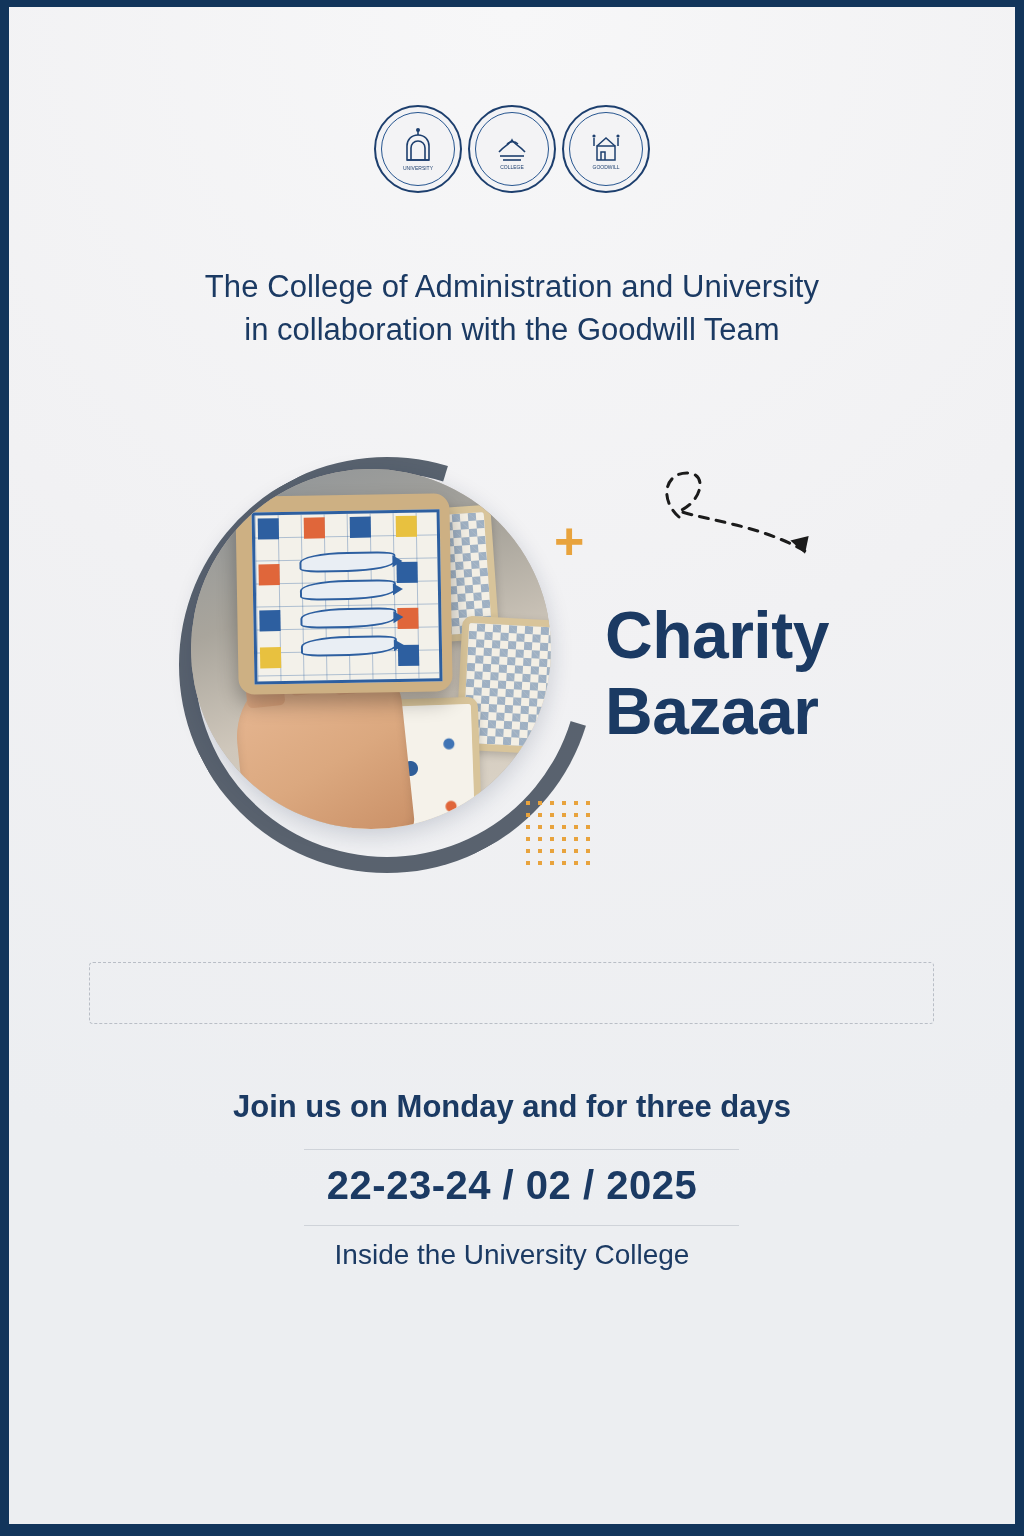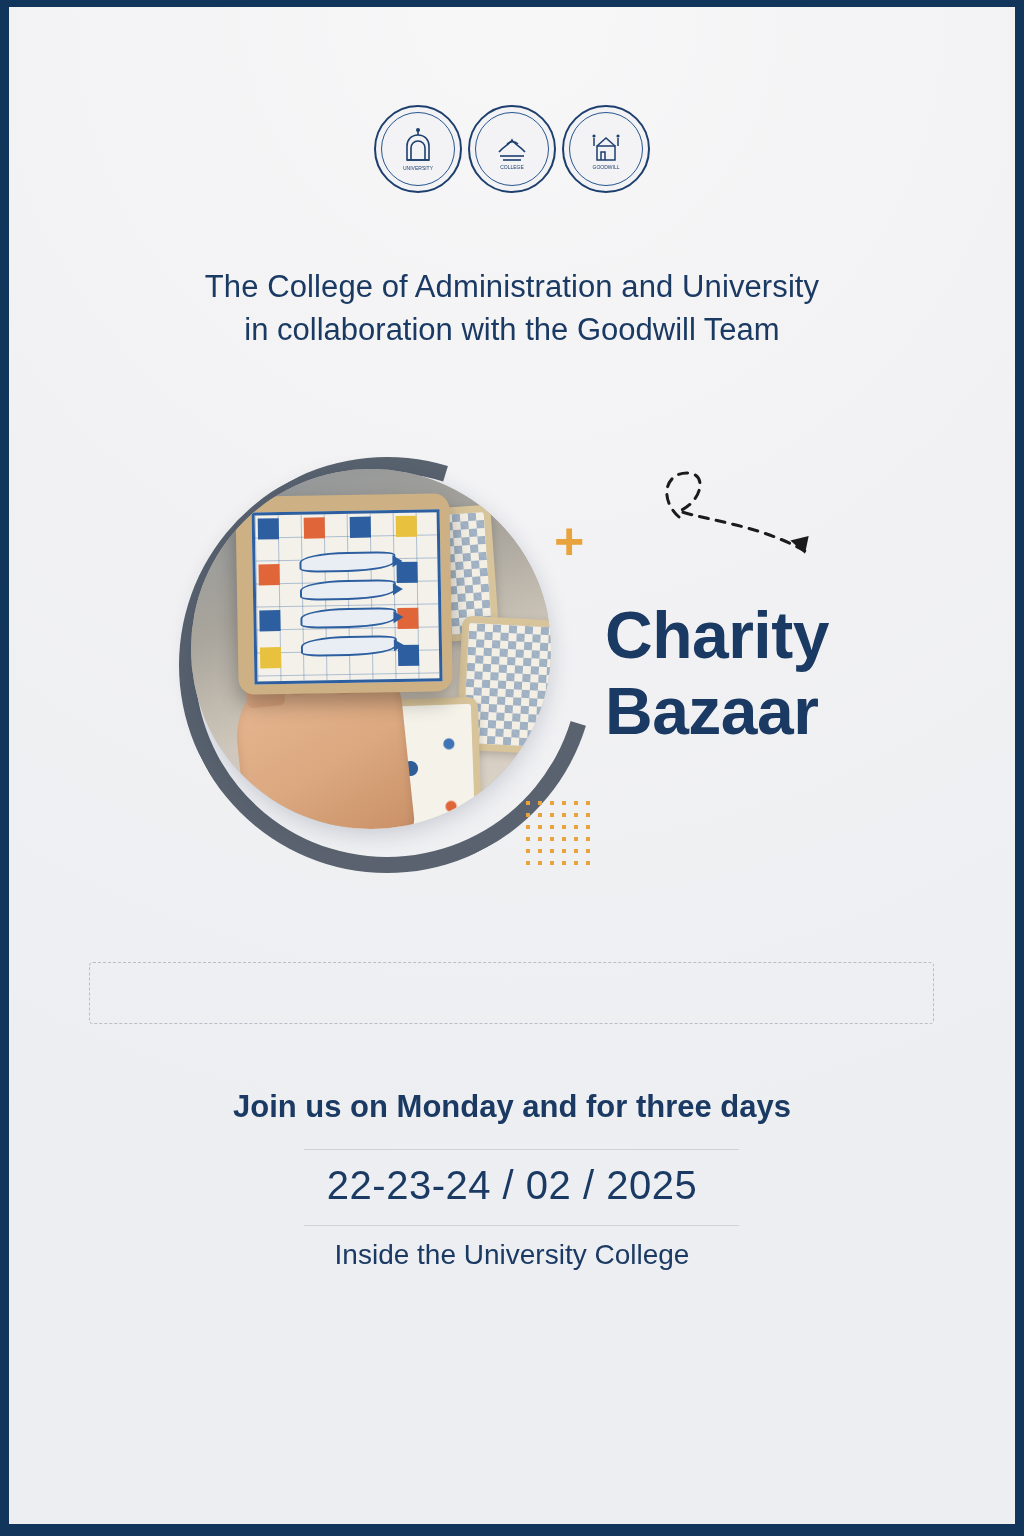--- a/index.html
+++ b/index.html
@@ -313,20 +313,21 @@
   .rule-bottom { top: 1218px; }
   .date {
     position: absolute;
     left: 0;
     top: 1156px;
     width: 100%;
     text-align: center;
     color: #1b3a63;
     font-size: 40px;
     letter-spacing: 0.5px;
+    font-weight: bold;
   }
   .venue {
     position: absolute;
     left: 0;
     top: 1232px;
     width: 100%;
     text-align: center;
     color: #1b3a63;
     font-size: 28px;
   }

